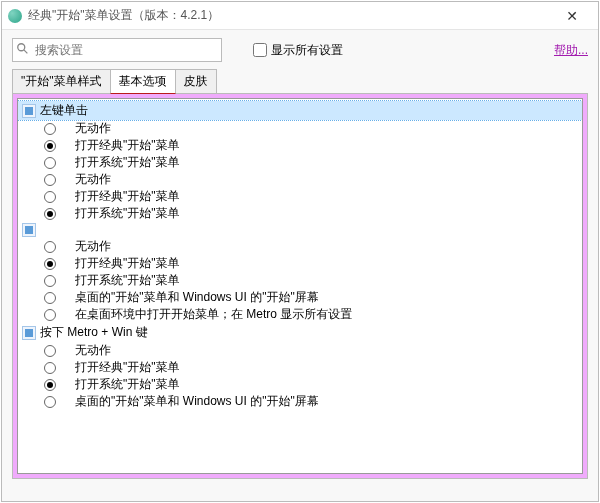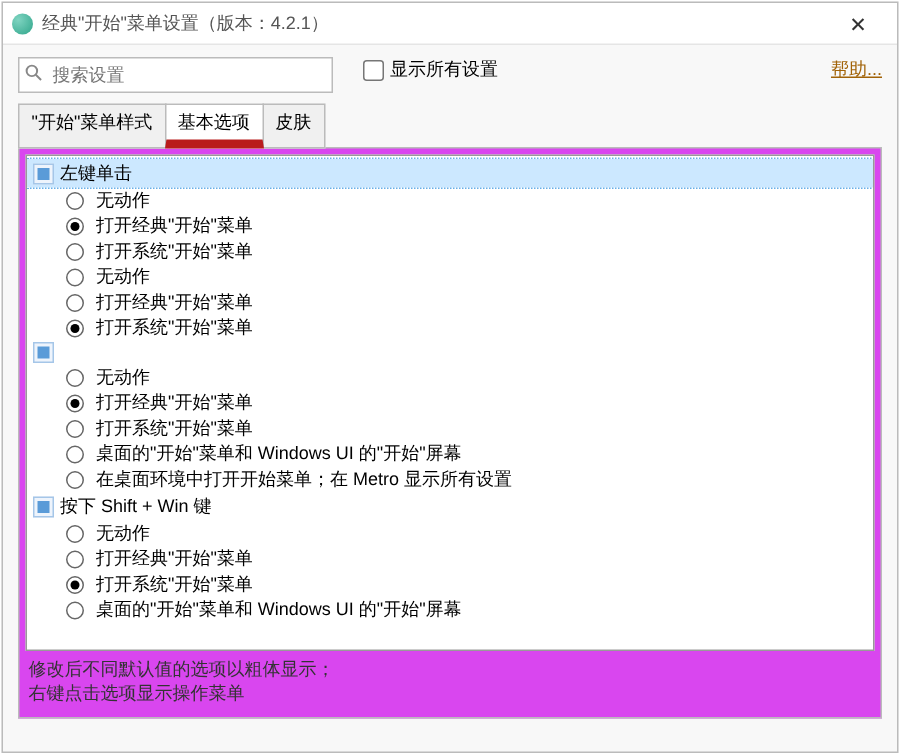--- a/index.html
+++ b/index.html
@@ -3,40 +3,40 @@
 <meta charset="utf-8">
 <style>
 * { box-sizing: border-box; margin: 0; padding: 0; font-family: "Microsoft YaHei", "Segoe UI", sans-serif; font-size: 12px; }
 body { background: #fff; width: 600px; height: 503px; overflow: hidden; }
 .window { border: 1px solid #bbb; width: 598px; height: 501px; margin: 1px; background: #f8f8f8; display: flex; flex-direction: column; }
 .titlebar { height: 28px; display: flex; align-items: center; padding: 0 6px; background: #fff; border-bottom: 1px solid #e5e5e5; }
 .title-icon { width: 14px; height: 14px; border-radius: 50%; background: radial-gradient(circle at 30% 30%, #7fd4c1, #2fa58a); margin-right: 6px; }
 .titlebar span.title { flex: 1; color: #555; }
 .close-btn { width: 40px; height: 22px; display: flex; align-items: center; justify-content: center; color: #333; font-size: 14px; cursor: pointer; }
 
-.toprow { display: flex; align-items: flex-start; padding: 8px 10px 6px 10px; gap: 10px; }
+.toprow { display: flex; align-items: center; padding: 8px 10px 6px 10px; gap: 10px; }
 .searchwrap { position: relative; flex: 0 0 210px; }
 .searchwrap input { width: 100%; height: 24px; border: 1px solid #bbb; padding: 0 4px 0 22px; color: #888; }
 .searchwrap .sicon { position: absolute; left: 4px; top: 4px; width: 14px; height: 14px; }
 .sicon svg { display: block; }
-.checkwrap { display: flex; align-items: center; gap: 4px; margin-left: 10px; }
+.checkwrap { display: flex; align-items: center; gap: 4px; margin-left: 21px; }
 .checkwrap input[type=checkbox] { width: 14px; height: 14px; }
-.helplink { margin-left: auto; color: #a16207; text-decoration: underline; cursor: pointer; }
+.helplink { margin-left: auto; color: #a21caf; text-decoration: underline; cursor: pointer; }
 
 .tabs { display: flex; padding: 0 10px; position: relative; top: 1px; }
 .tab { border: 1px solid #bbb; background: #f0f0f0; padding: 3px 8px; margin-right: -1px; cursor: pointer; position: relative; }
-.tab.active { background: #fff; border-bottom: 6px solid #b91c1c; z-index: 2; }
+.tab.active { background: #fff; border-bottom: 1px solid #b91c1c; z-index: 2; }
 
-.pane { flex: 1; margin: 0 10px 6px 10px; border: 1px solid #bbb; background: #d946ef; padding: 4px; display: flex; flex-direction: column; }
+.pane { flex: 1; margin: 0 10px 6px 10px; border: 1px solid #bbb; background: #f0abfc; padding: 4px; display: flex; flex-direction: column; }
 .listouter { flex: 1; border: 1px solid #999; background: #fff; overflow-y: auto; overflow-x: hidden; padding: 2px 0; }
 .group-hdr { display: flex; align-items: center; padding: 1px 4px; gap: 4px; }
 .group-hdr.sel { background: #cce8ff; outline: 1px dotted #66afe9; }
 .gicon { width: 14px; height: 14px; display: inline-block; background: #eef4fc; border: 1px solid #a5c6e8; position: relative; }
 .gicon::before { content: ""; position: absolute; left: 2px; top: 2px; width: 8px; height: 8px; background: #5a9bd8; }
-.opt { display: flex; align-items: center; padding: 0 4px 0 26px; gap: 8px; line-height: 17px; }
+.opt { display: flex; align-items: center; padding: 0 4px 0 26px; gap: 19px; line-height: 17px; }
 .radio { width: 12px; height: 12px; border: 1px solid #666; border-radius: 50%; display: inline-flex; align-items: center; justify-content: center; flex-shrink: 0; }
 .radio.on::after { content: ""; width: 6px; height: 6px; background: #000; border-radius: 50%; }
 .hint { padding: 4px 2px; color: #333; line-height: 16px; }
 
 .bottom { display: flex; align-items: center; padding: 8px 12px; gap: 8px; }
 .spacer { flex: 1; }
 
 .listouter::-webkit-scrollbar { width: 16px; }
 .listouter::-webkit-scrollbar-thumb { background: #c2c2c2; border: 1px solid #a8a8a8; }
 .listouter::-webkit-scrollbar-track { background: #f0f0f0; }
@@ -122,43 +122,39 @@
         <div class="opt">
           <span class="radio"></span>
           <span>桌面的"开始"菜单和 Windows UI 的"开始"屏幕</span>
         </div>
         <div class="opt">
           <span class="radio"></span>
           <span>在桌面环境中打开开始菜单；在 Metro 显示所有设置</span>
         </div>
         <div class="group-hdr">
           <span class="gicon"></span>
-          <span>按下 Shift + Win 键</span>
+          <span>按下 Metro + Win 键</span>
         </div>
         <div class="opt">
           <span class="radio"></span>
           <span>无动作</span>
         </div>
         <div class="opt">
           <span class="radio"></span>
           <span>打开经典"开始"菜单</span>
         </div>
         <div class="opt">
           <span class="radio on"></span>
           <span>打开系统"开始"菜单</span>
         </div>
         <div class="opt">
           <span class="radio"></span>
           <span>桌面的"开始"菜单和 Windows UI 的"开始"屏幕</span>
         </div>
       </div>
-    <div class="hint">
-      <div>修改后不同默认值的选项以粗体显示；</div>
-      <div>右键点击选项显示操作菜单</div>
-    </div>
   </div>
 
   <div class="bottom">
 
     <div class="spacer"></div>
 
   </div>
 </div>
 
 </body></html>

